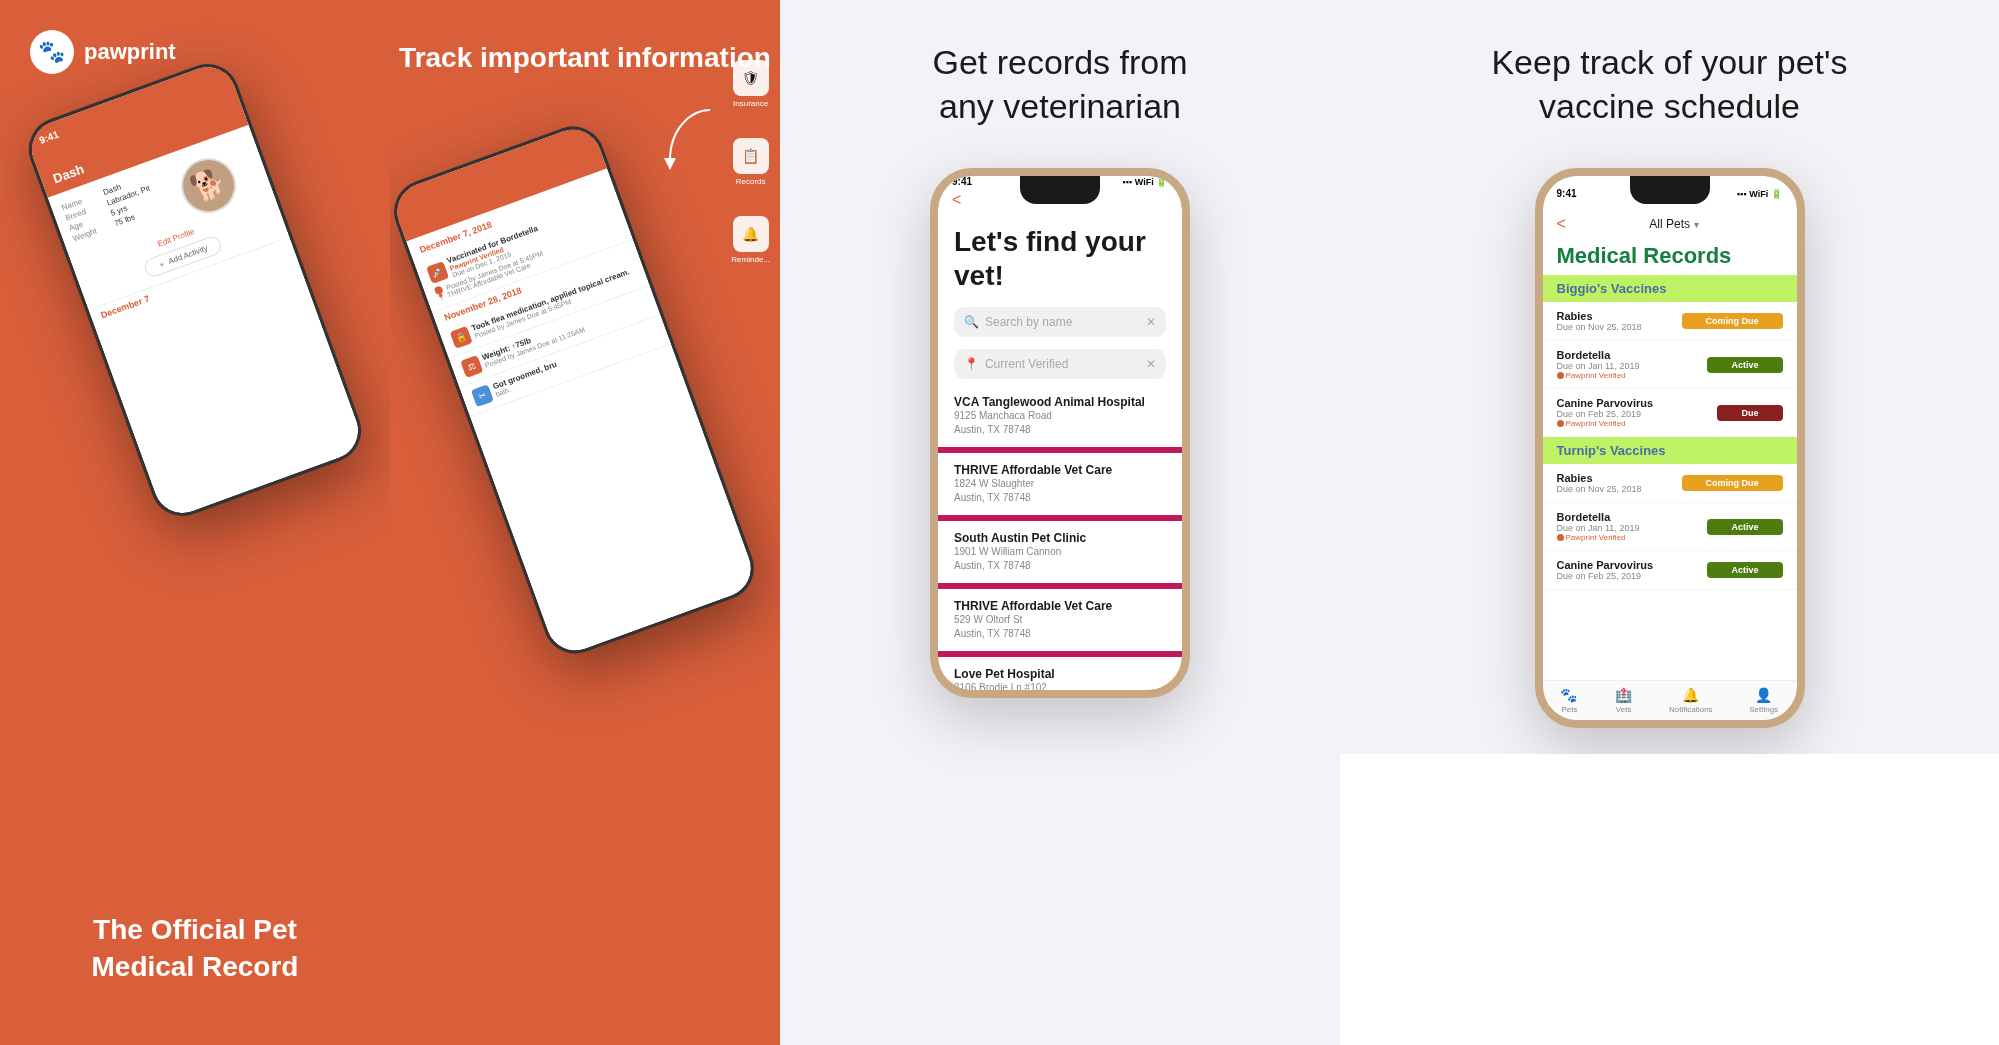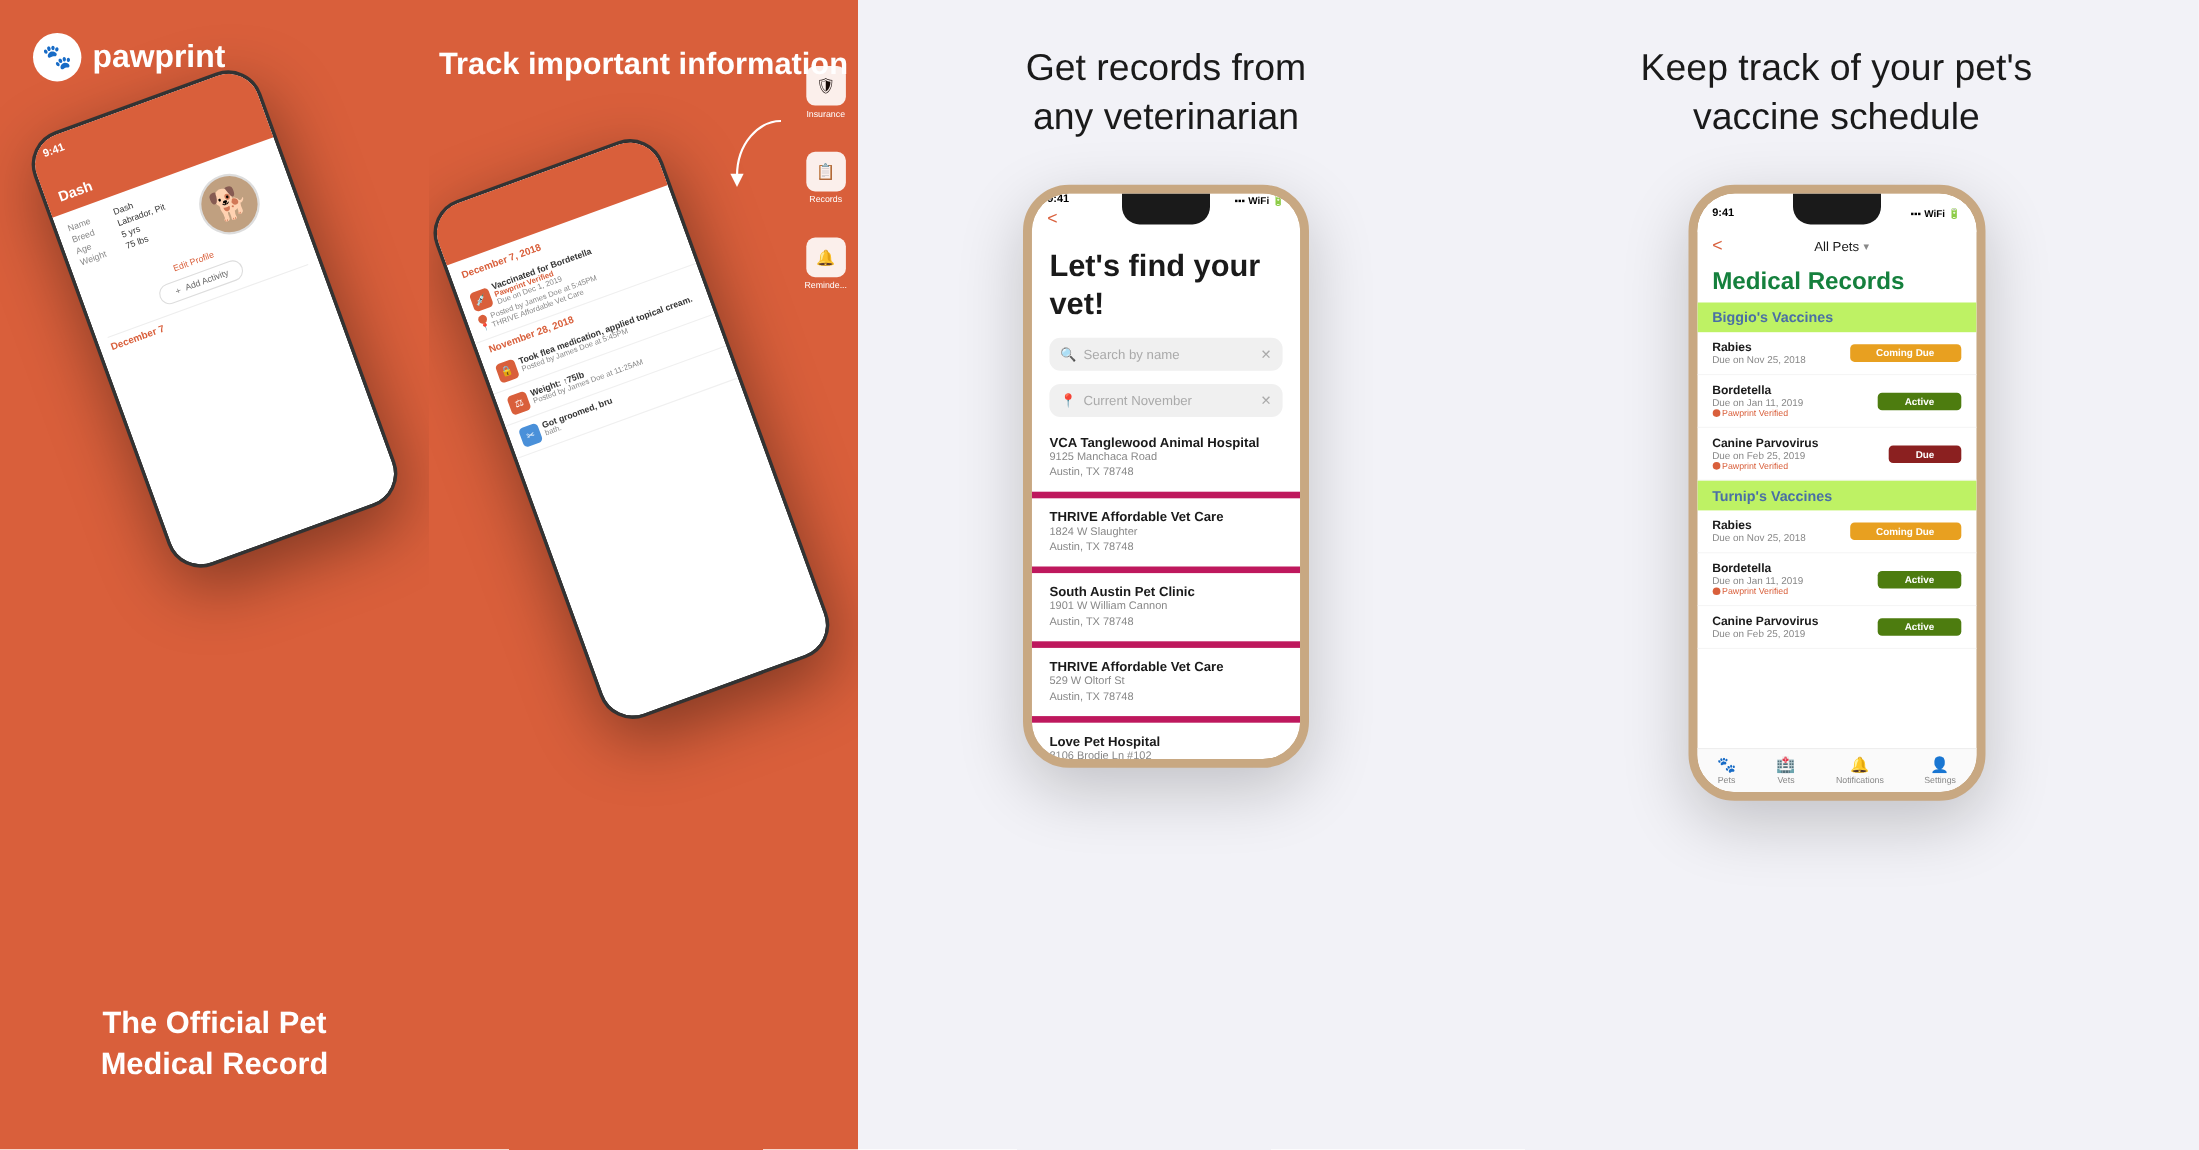--- a/index.html
+++ b/index.html
@@ -52,21 +52,21 @@
       border-radius: 50%;
       display: flex;
       align-items: center;
       justify-content: center;
     }
     .logo-paw {
       font-size: 22px;
     }
     .logo-text {
       color: #fff;
-      font-size: 29px;
+      font-size: 22px;
       font-weight: 700;
     }
 
     
     .phone-tilted-1 {
       position: absolute;
       top: 80px;
       left: 50%;
       transform: translateX(-50%) rotate(-20deg);
       width: 220px;
@@ -381,21 +381,21 @@
     }
     .vet-address {
       font-size: 10px;
       color: #888;
       line-height: 1.4;
     }
 
     
     .panel-4 {
       width: 659px;
-      height: 1045px;
+      height: 754px;
       background: #f2f2f7;
       position: relative;
       display: flex;
       flex-direction: column;
       align-items: center;
       justify-content: flex-start;
       padding-top: 40px;
       overflow: hidden;
     }
     .panel-4-text {
@@ -709,21 +709,21 @@
       </div>
 
       <div class="search-bar">
         <span class="search-icon-small">🔍</span>
         <span style="color:#aaa;">Search by name</span>
         <span style="margin-left:auto;color:#aaa;">✕</span>
       </div>
 
       <div class="location-bar">
         <span>📍</span>
-        <span style="color:#aaa;">Current November</span>
+        <span style="color:#aaa;">Current Verified</span>
         <span style="margin-left:auto;color:#aaa;">✕</span>
       </div>
 
       <div>
         <div class="vet-list-item">
           <div class="vet-name">VCA Tanglewood Animal Hospital</div>
           <div class="vet-address">9125 Manchaca Road<br>Austin, TX 78748</div>
         </div>
         <div class="vet-list-item">
           <div class="vet-name">THRIVE Affordable Vet Care</div>

